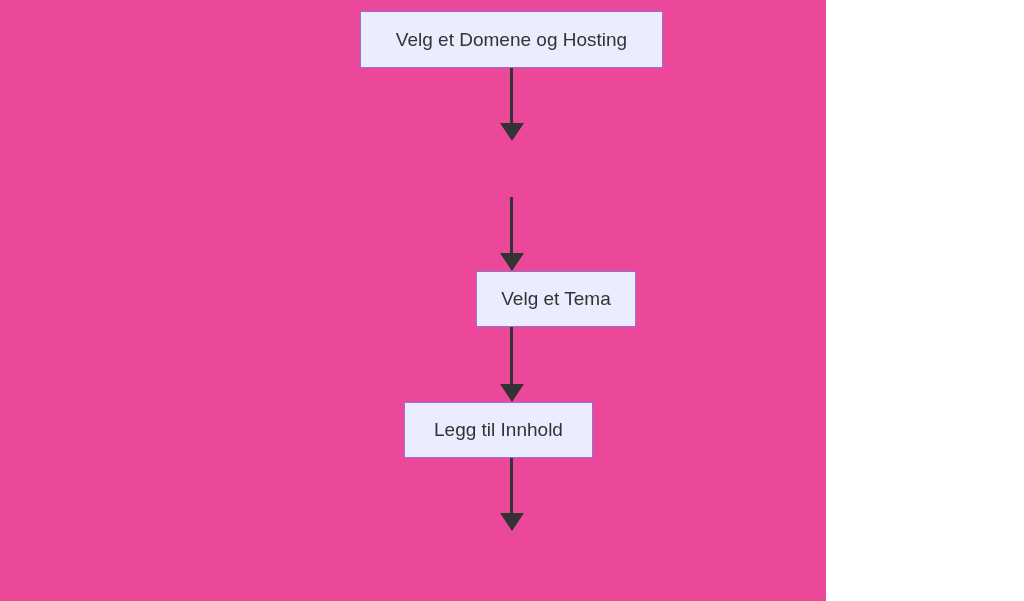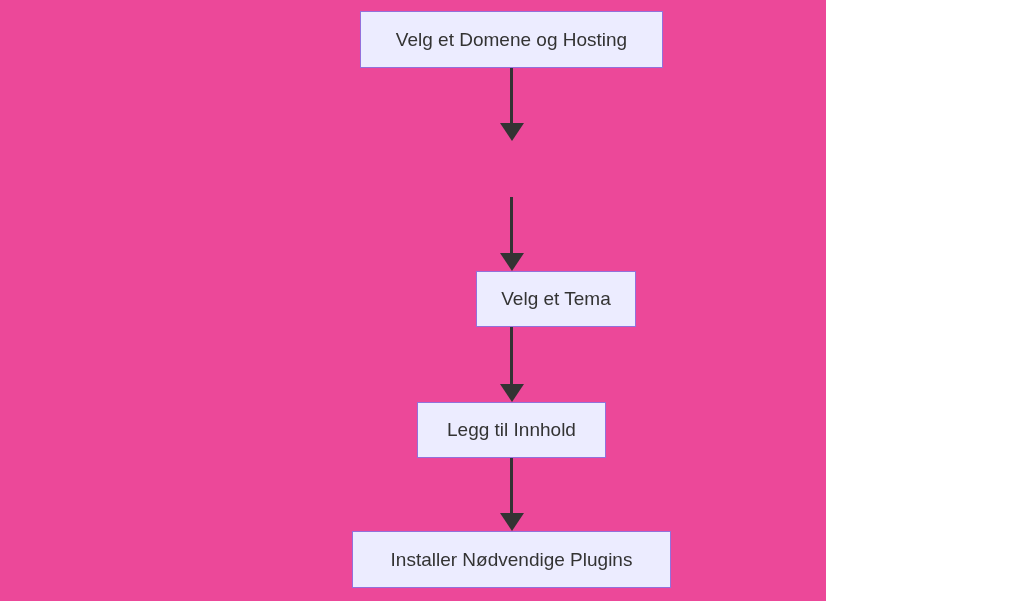--- a/index.html
+++ b/index.html
@@ -24,21 +24,21 @@
     font-size: 19px;
     display: flex;
     align-items: center;
     justify-content: center;
     white-space: nowrap;
     text-align: center;
   }
   .n1 { top: 11px;  left: 360px; width: 303px; height: 57px; }
   .n2 { top: 141px; left: 401px; width: 221px; height: 56px; }
   .n3 { top: 271px; left: 432px; width: 160px; height: 56px; margin-left: 44px; }
-  .n4 { top: 402px; left: 417px; width: 189px; height: 56px; text-align: center; }
+  .n4 { top: 402px; left: 404px; width: 189px; height: 56px; text-align: center; }
   .n5 { top: 531px; left: 352px; width: 319px; height: 57px; }
 
   .connector {
     position: absolute;
     left: 499px;
     width: 25px;
   }
   .c1 { top: 68px;  height: 73px; }
   .c2 { top: 197px; height: 74px; }
   .c3 { top: 327px; height: 75px; }
@@ -93,17 +93,14 @@
 
   <div class="node n4">
     <span>Legg til Innhold</span>
   </div>
 
   <div class="connector c4">
     <div class="line"></div>
     <div class="head"></div>
   </div>
 
-  <div class="node n5">
-    <span>Installer Nødvendige Plugins</span>
-  </div>
 
 </div>
 
 </body></html>

